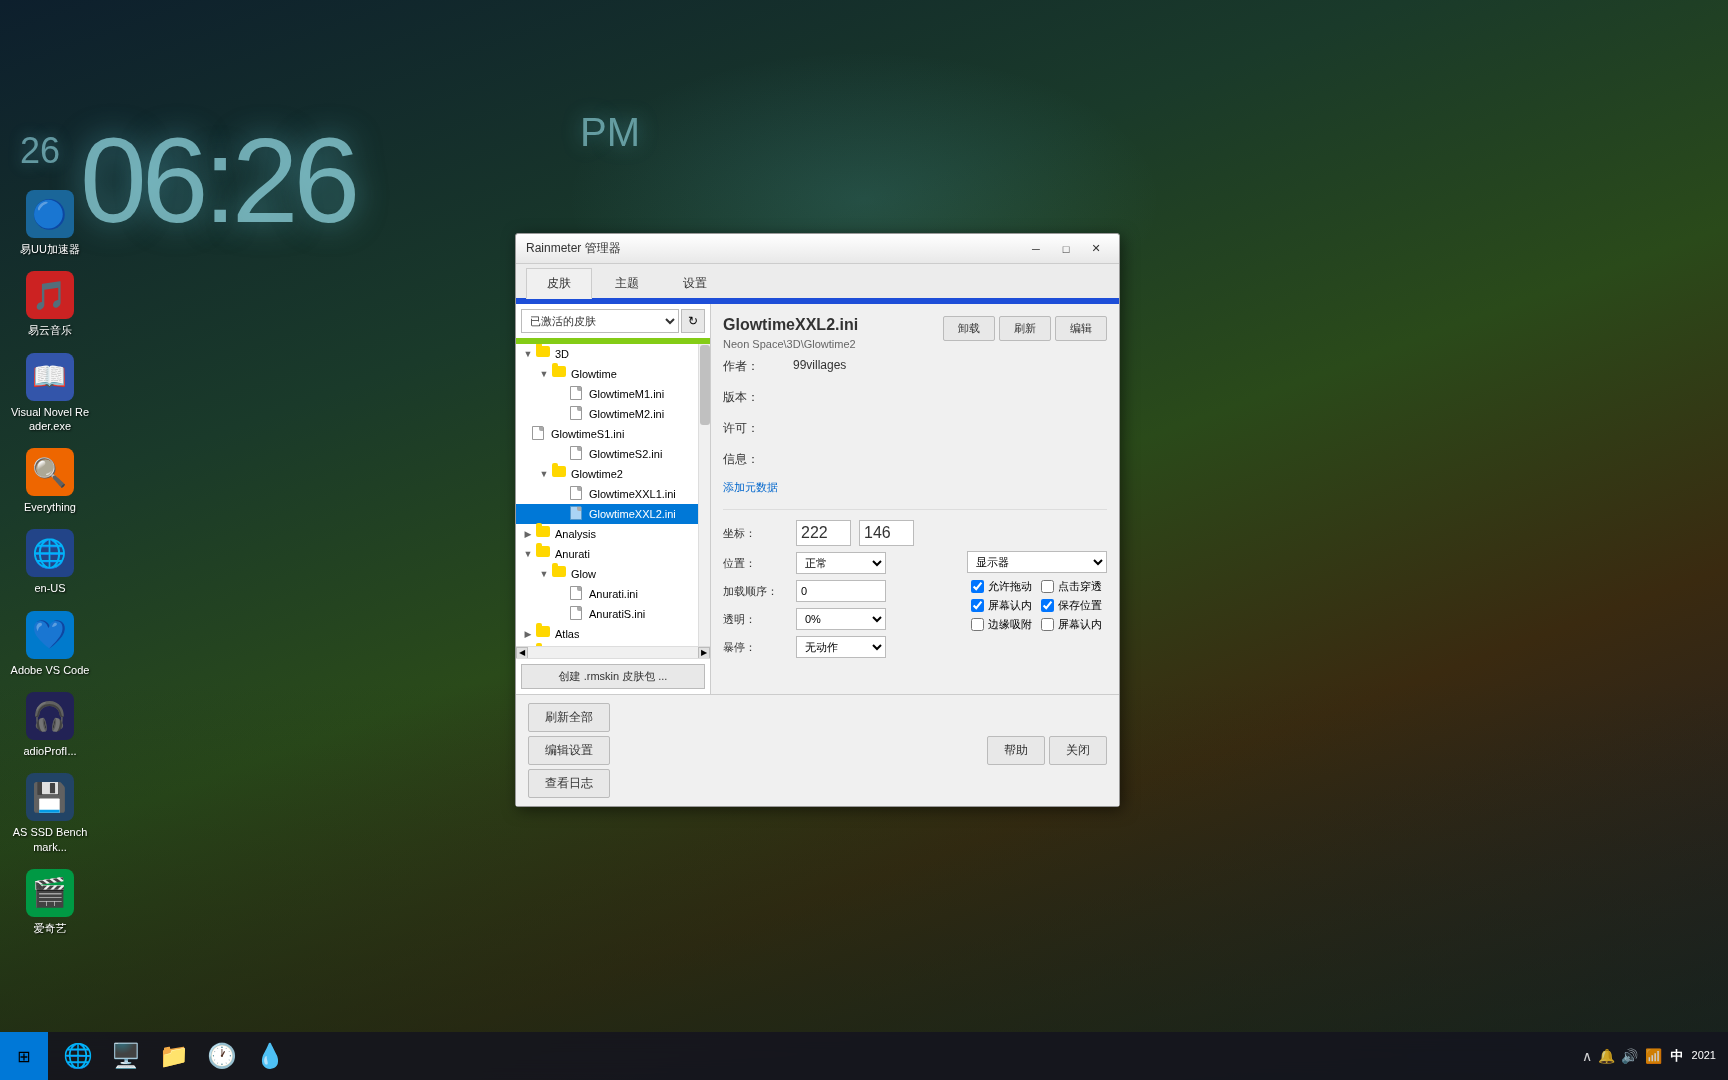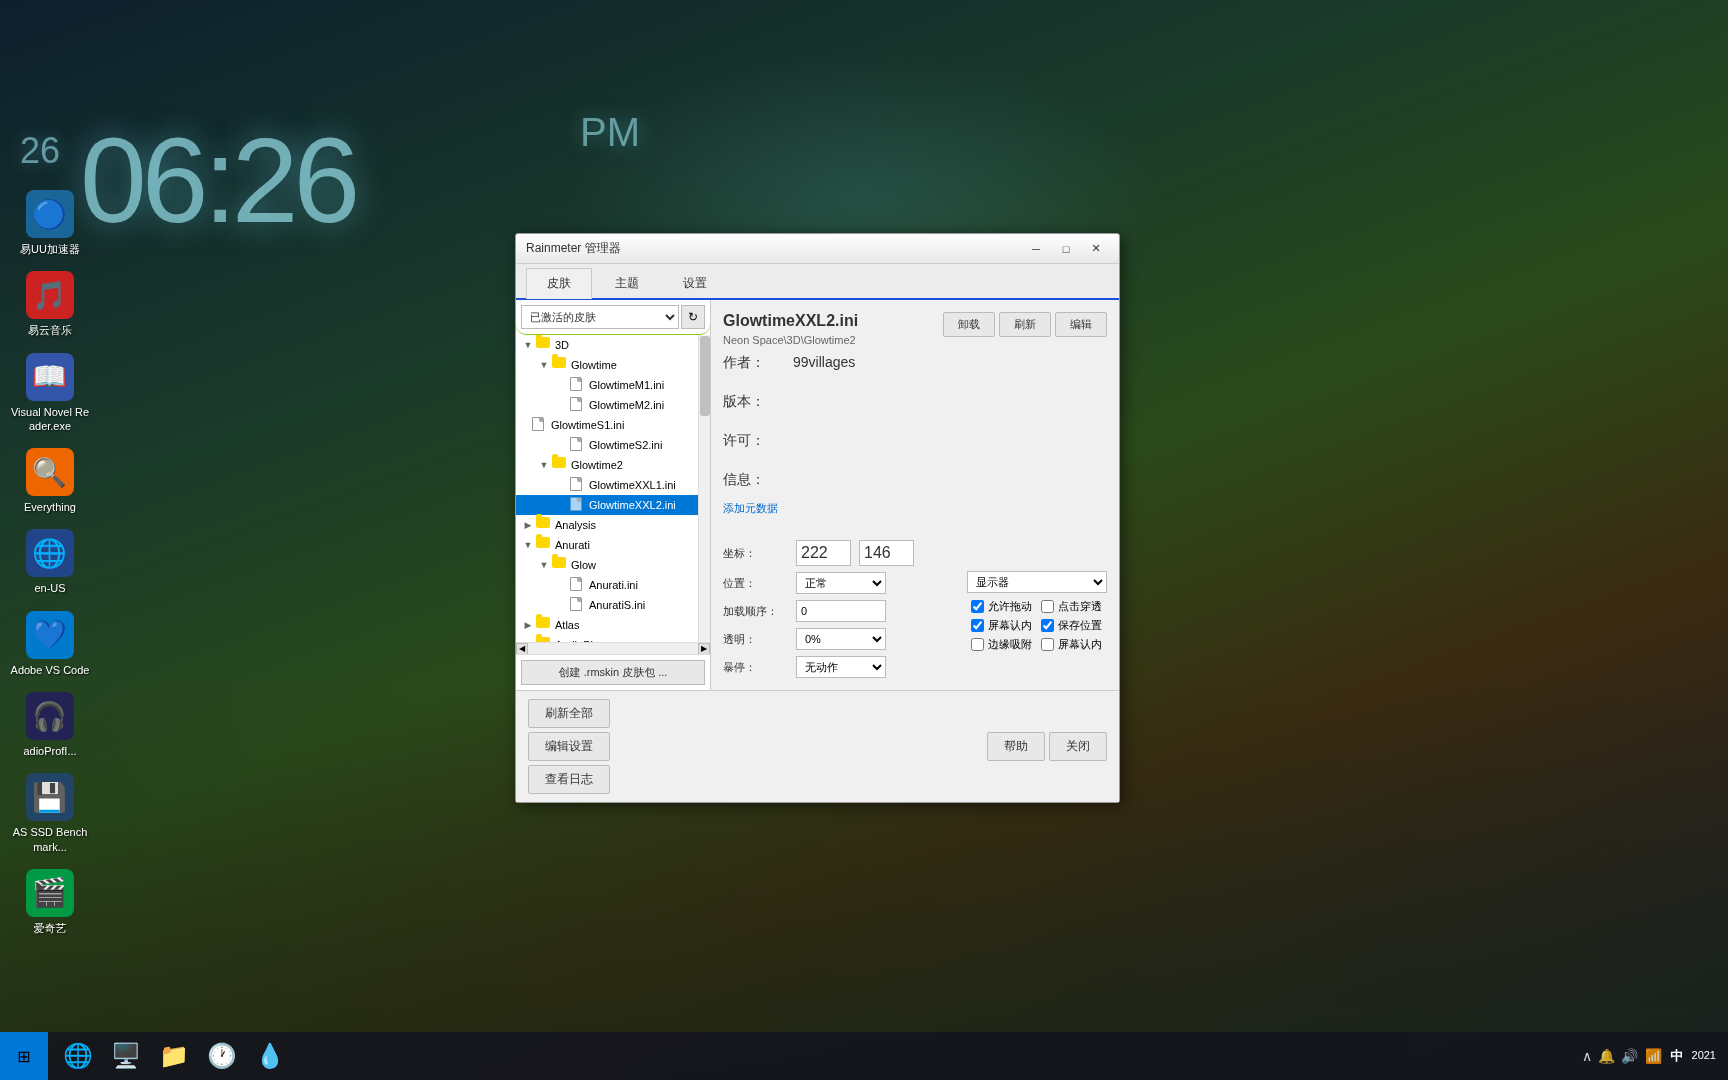--- a/index.html
+++ b/index.html
@@ -216,21 +216,21 @@
       justify-content: center;
       font-size: 11px;
       cursor: pointer;
       color: #333;
     }
 
     
     .window-tabs {
       display: flex;
       background: #ececec;
-      border-bottom: 2px solid #1d4ed8;
+      border-bottom: 6px solid #1d4ed8;
       padding: 0 10px;
       gap: 2px;
     }
     .tab {
       padding: 6px 20px;
       font-size: 12px;
       cursor: pointer;
       border: 1px solid transparent;
       border-bottom: none;
       margin-top: 4px;
@@ -255,23 +255,22 @@
       width: 195px;
       border-right: 1px solid #ccc;
       display: flex;
       flex-direction: column;
       background: #fff;
     }
     .skin-selector {
       display: flex;
       align-items: center;
       padding: 5px;
-      border-bottom: 1px solid #84cc16;
+      border-bottom: 6px solid #84cc16;
       gap: 2px;
-      border-radius: 10px;
     }
     .skin-dropdown {
       flex: 1;
       height: 24px;
       font-size: 11px;
       background: white;
       border: 1px solid #bbb;
       padding: 0 4px;
       color: #333;
     }
@@ -458,22 +457,22 @@
       border: 1px solid #bbb;
       cursor: pointer;
       color: #333;
       border-radius: 2px;
     }
 
     
     .meta-grid {
       display: grid;
       grid-template-columns: 70px 1fr;
-      gap: 21px 0;
-      font-size: 14px;
+      gap: 14px 0;
+      font-size: 12px;
     }
     .meta-label { color: #333; padding-right: 8px; }
     .meta-value { color: #333; }
 
     .add-vars-link {
       color: #0066cc;
       font-size: 11px;
       text-decoration: none;
       cursor: pointer;
       display: inline-block;

